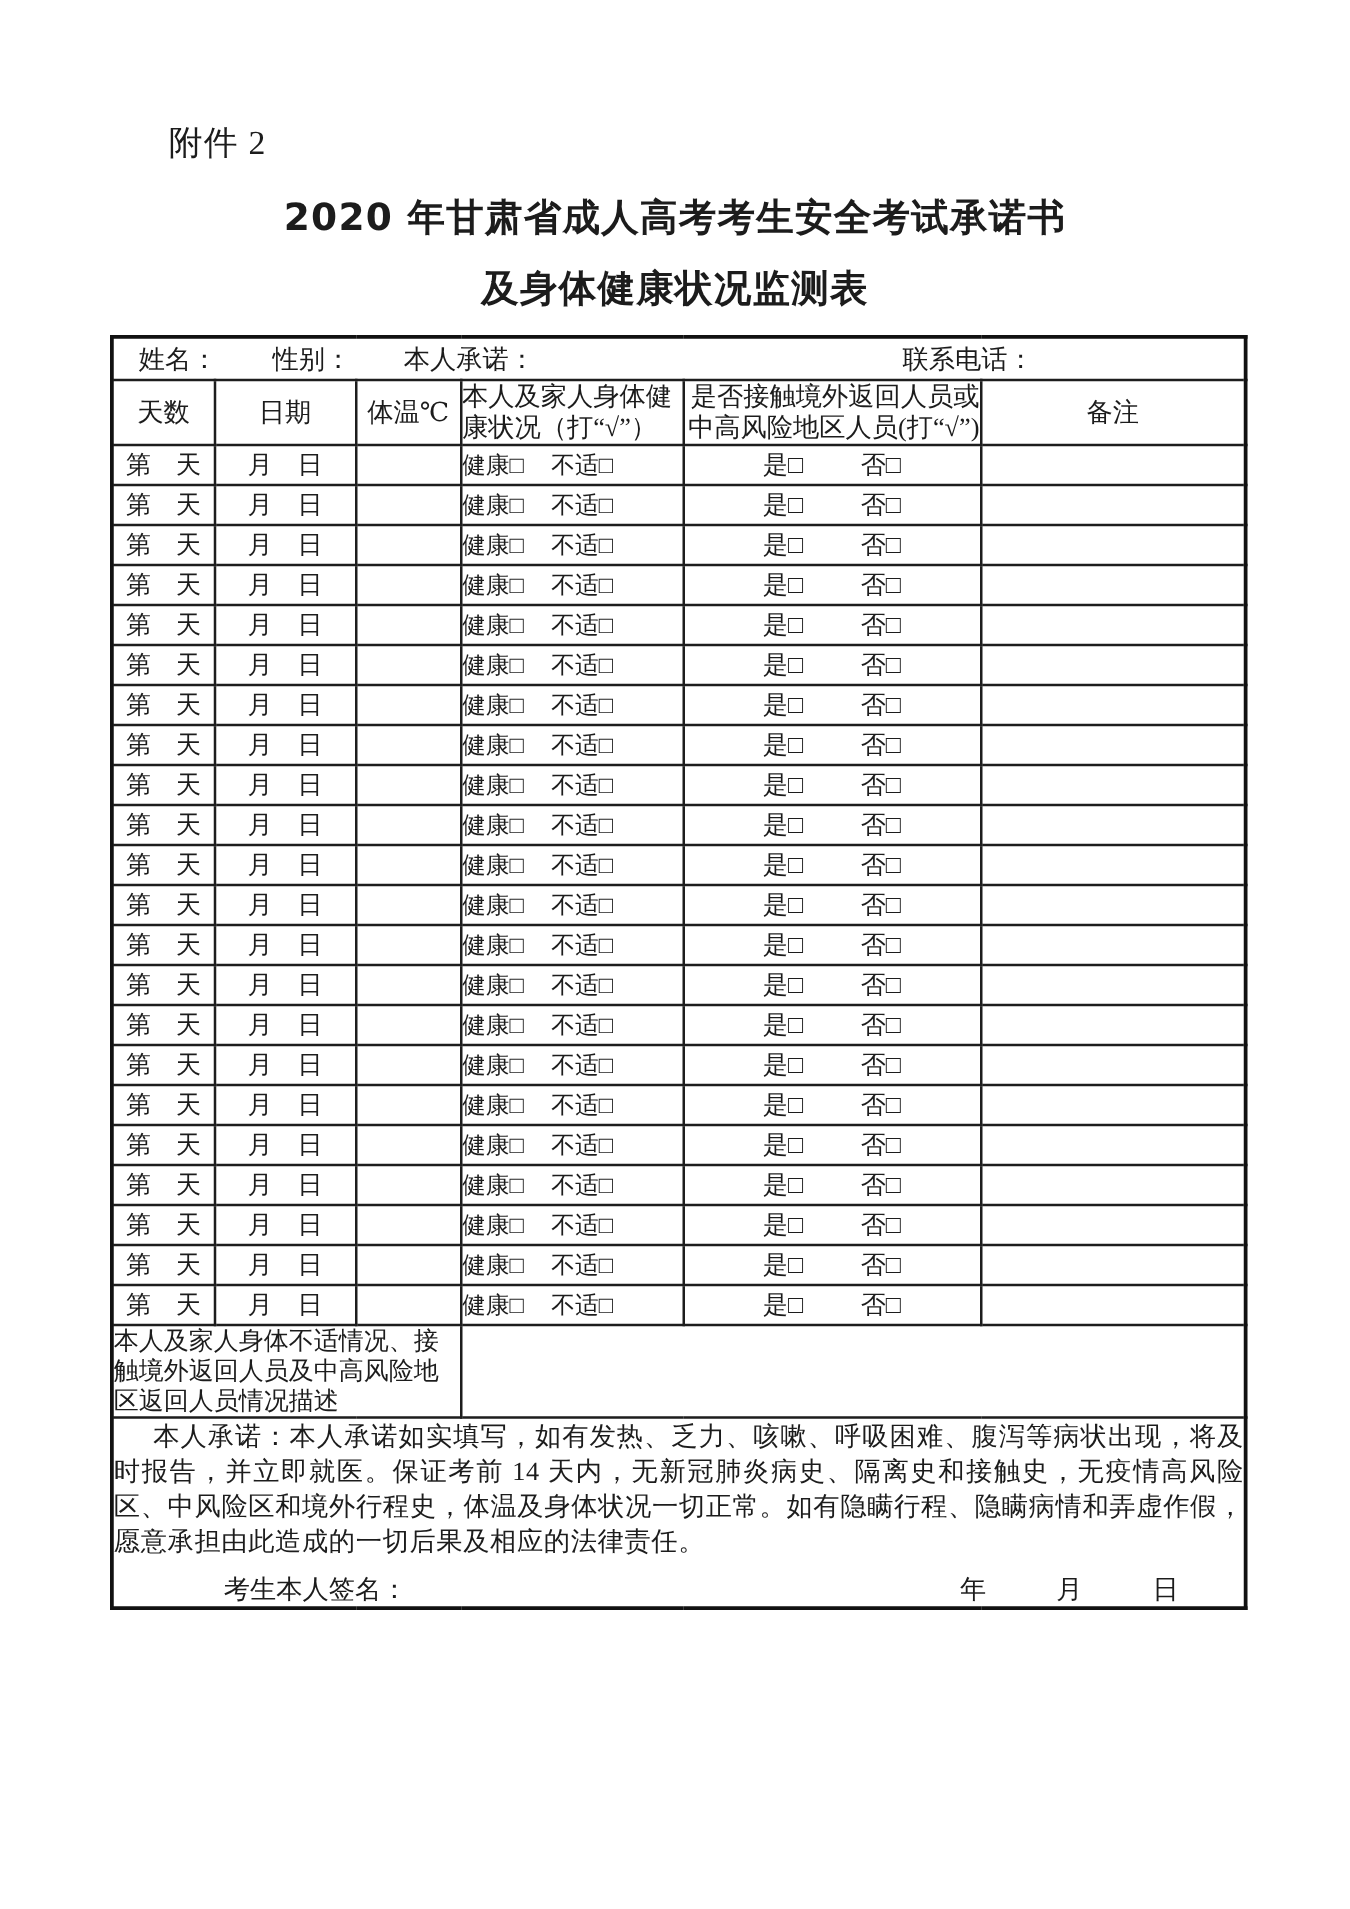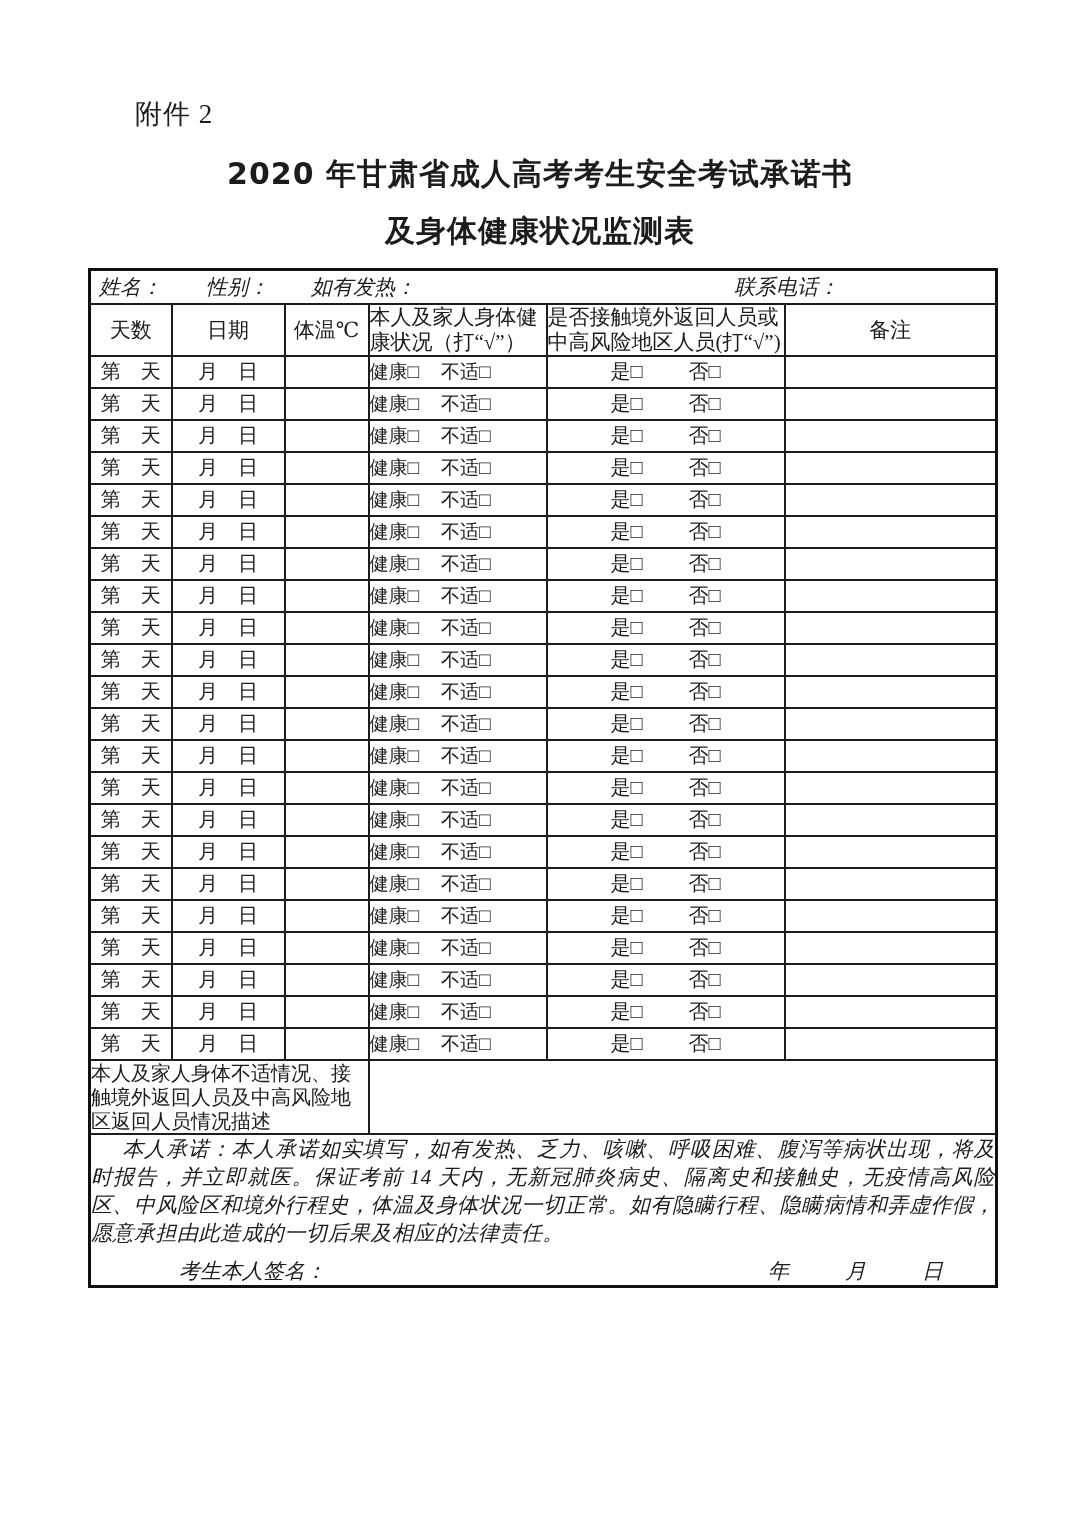--- a/index.html
+++ b/index.html
@@ -38,29 +38,29 @@
   }
   table.form td, table.form th {
     border:2px solid #1d1d1d;
     padding:0;
     font-weight:normal;
     overflow:hidden;
   }
 
   
   .info-cell { height:34px; }
-  .info-flex { display:flex; align-items:center; font-size:21px; padding:0 8px;font-style:italic; }
+  .info-flex { display:flex; align-items:center; font-size:21px; padding:0 20px; }
   .lbl-gender { margin-left:44px; }
   .lbl-id     { margin-left:42px; }
   .lbl-phone  { margin-left:auto; margin-right:148px; }
 
   
   .header-row th { height:52px; font-size:21px; text-align:center; }
   th.h-health  { text-align:left;  padding:2px 6px; line-height:25px; }
-  th.h-contact { text-align:left; padding:2px 8px; line-height:25px;margin-left:16px; }
+  th.h-contact { text-align:right; padding:2px 8px; line-height:25px;margin-left:16px; }
 
   
   .data-row td { height:32px; font-size:20px; text-align:center; }
   td.c-health {
     text-align:left;
     padding-left:6px;
     font-family:Liberation Mono, monospace;
     font-weight:bold;
     font-size:19px;
   }
@@ -70,21 +70,21 @@
   
   .desc-label-cell {
     height:72px;
     font-size:20px;
     text-align:left;
     line-height:24px;
     padding:2px 5px;
   }
 
   
-  .commit-cell { padding:8px 10px 6px 10px; vertical-align:top;font-style:italic; }
+  .commit-cell { padding:8px 10px 6px 10px; vertical-align:top; }
   .commit-text {
     font-size:21px;
     line-height:28px;
     text-align:justify;
     text-indent:1.5em;
     margin:0;
     letter-spacing:0.5px;
   }
   .sig-row { display:flex; font-size:21px; margin-top:10px; align-items:baseline; }
   .sig-label { margin-left:88px; }
@@ -108,21 +108,21 @@
       <col style="width:238px">
       <col style="width:212px">
     </colgroup>
     <tbody>
 
       <tr>
         <td class="info-cell" colspan="6">
           <div class="info-flex">
             <span class="lbl-name">姓名：</span>
             <span class="lbl-gender">性别：</span>
-            <span class="lbl-id">如有发热：</span>
+            <span class="lbl-id">本人承诺：</span>
             <span class="lbl-phone">联系电话：</span>
           </div>
         </td>
       </tr>
 
       <tr class="header-row">
         <th>天数</th>
         <th>日期</th>
         <th>体温℃</th>
         <th class="h-health">本人及家人身体健康状况（打“√”）</th>

